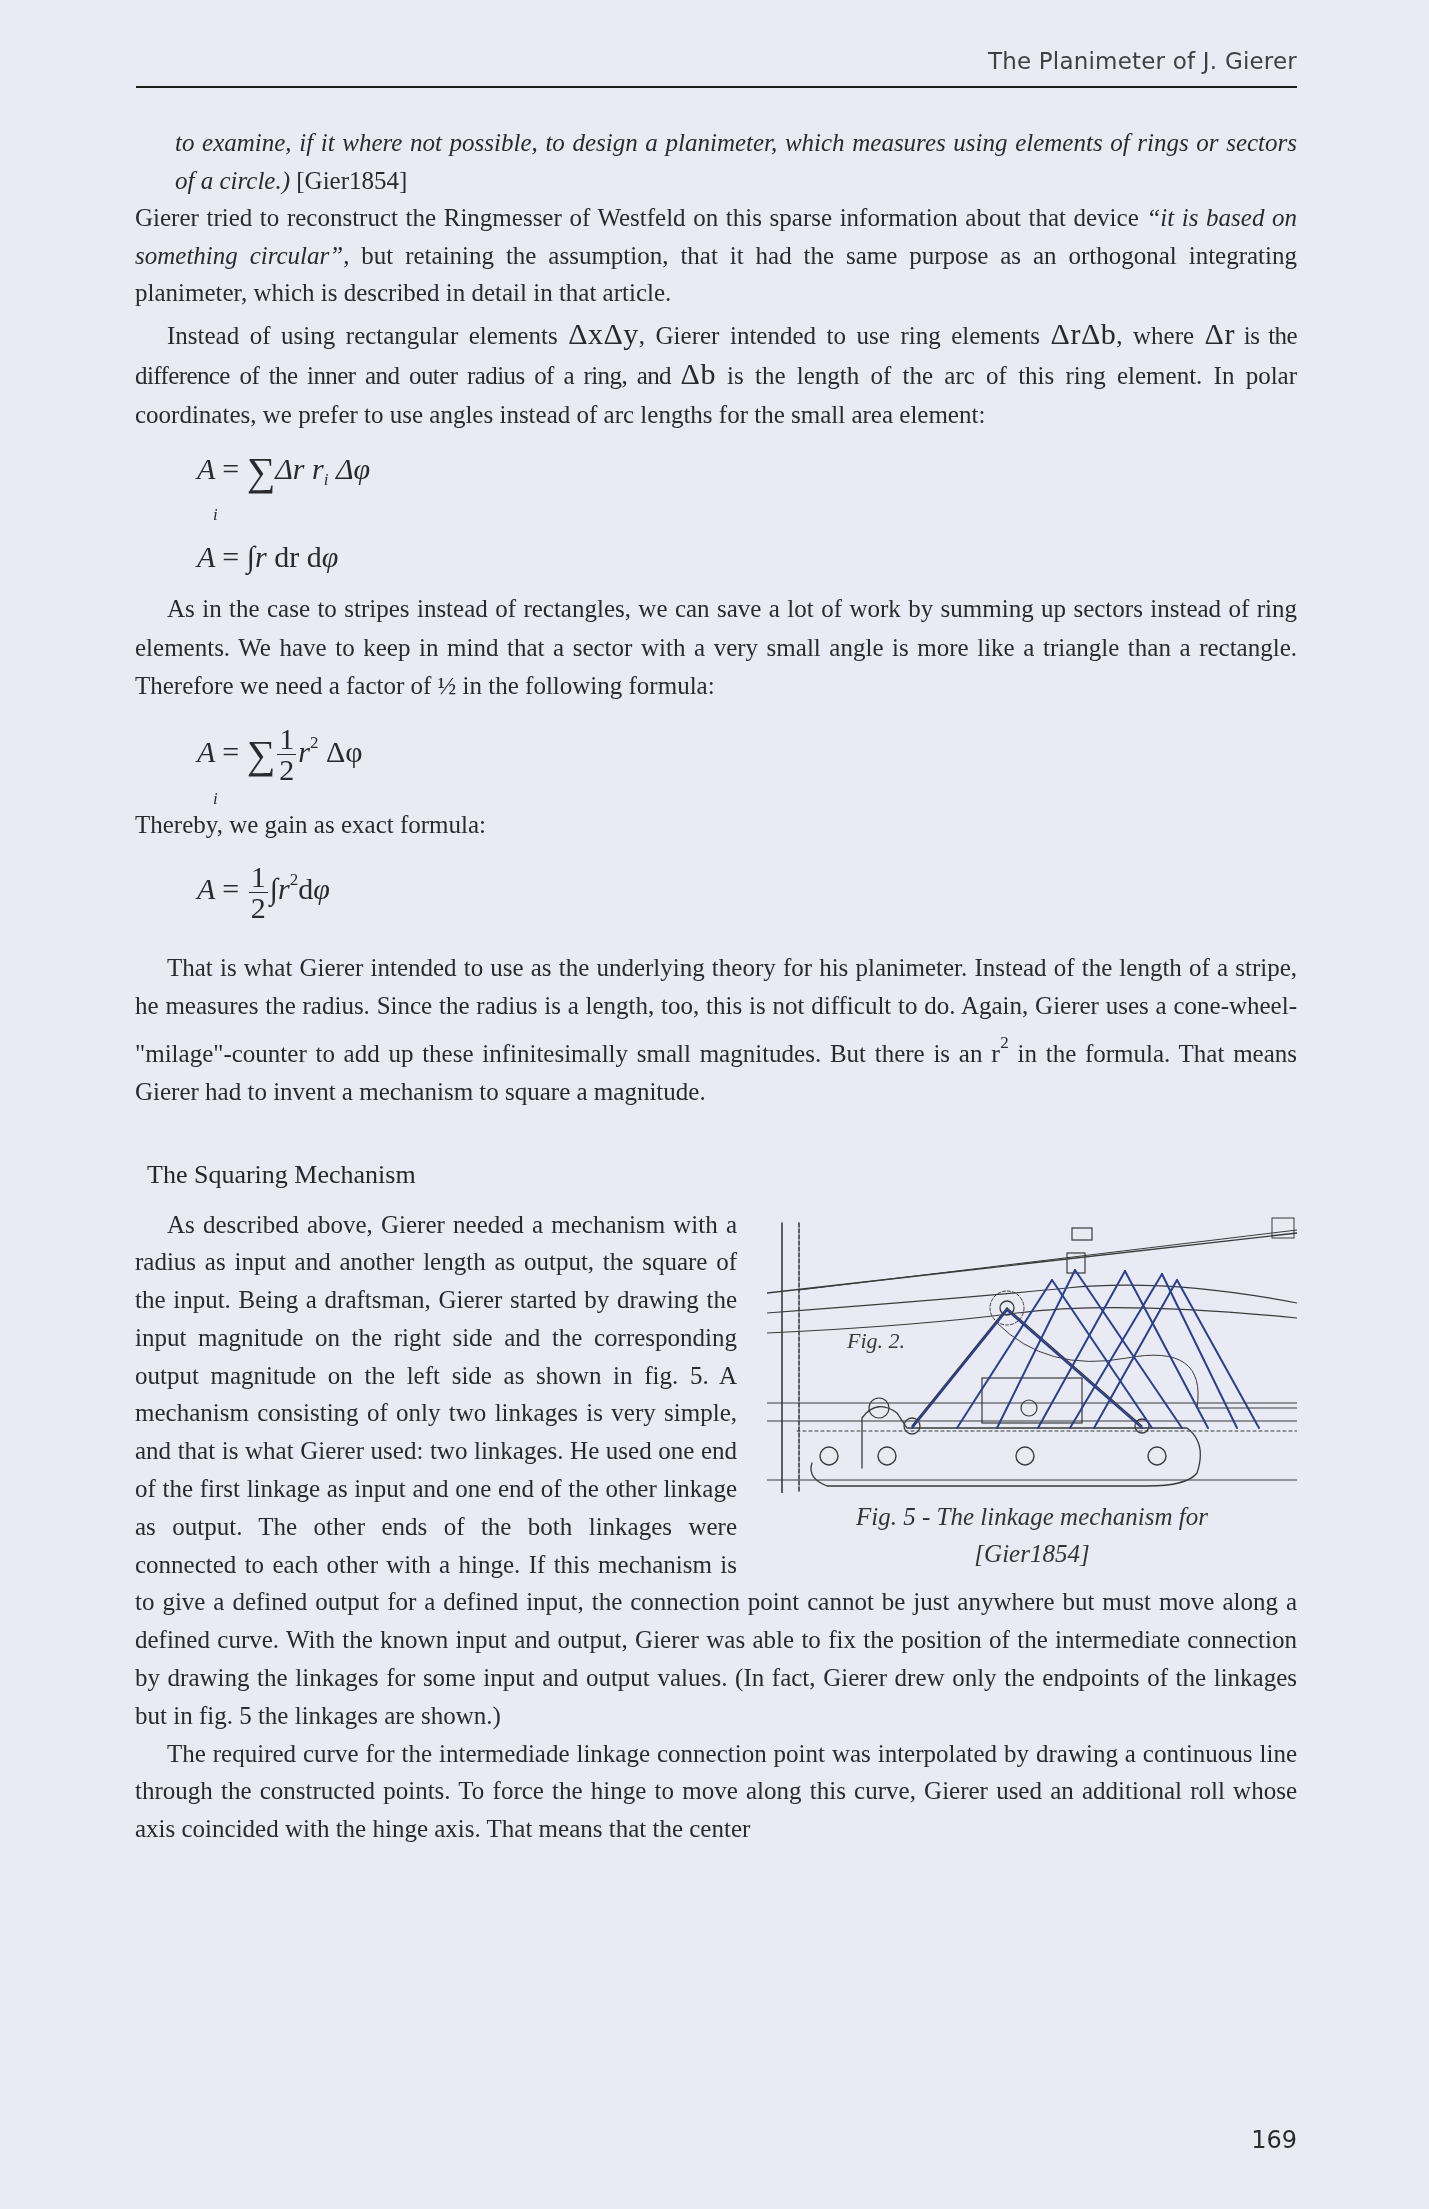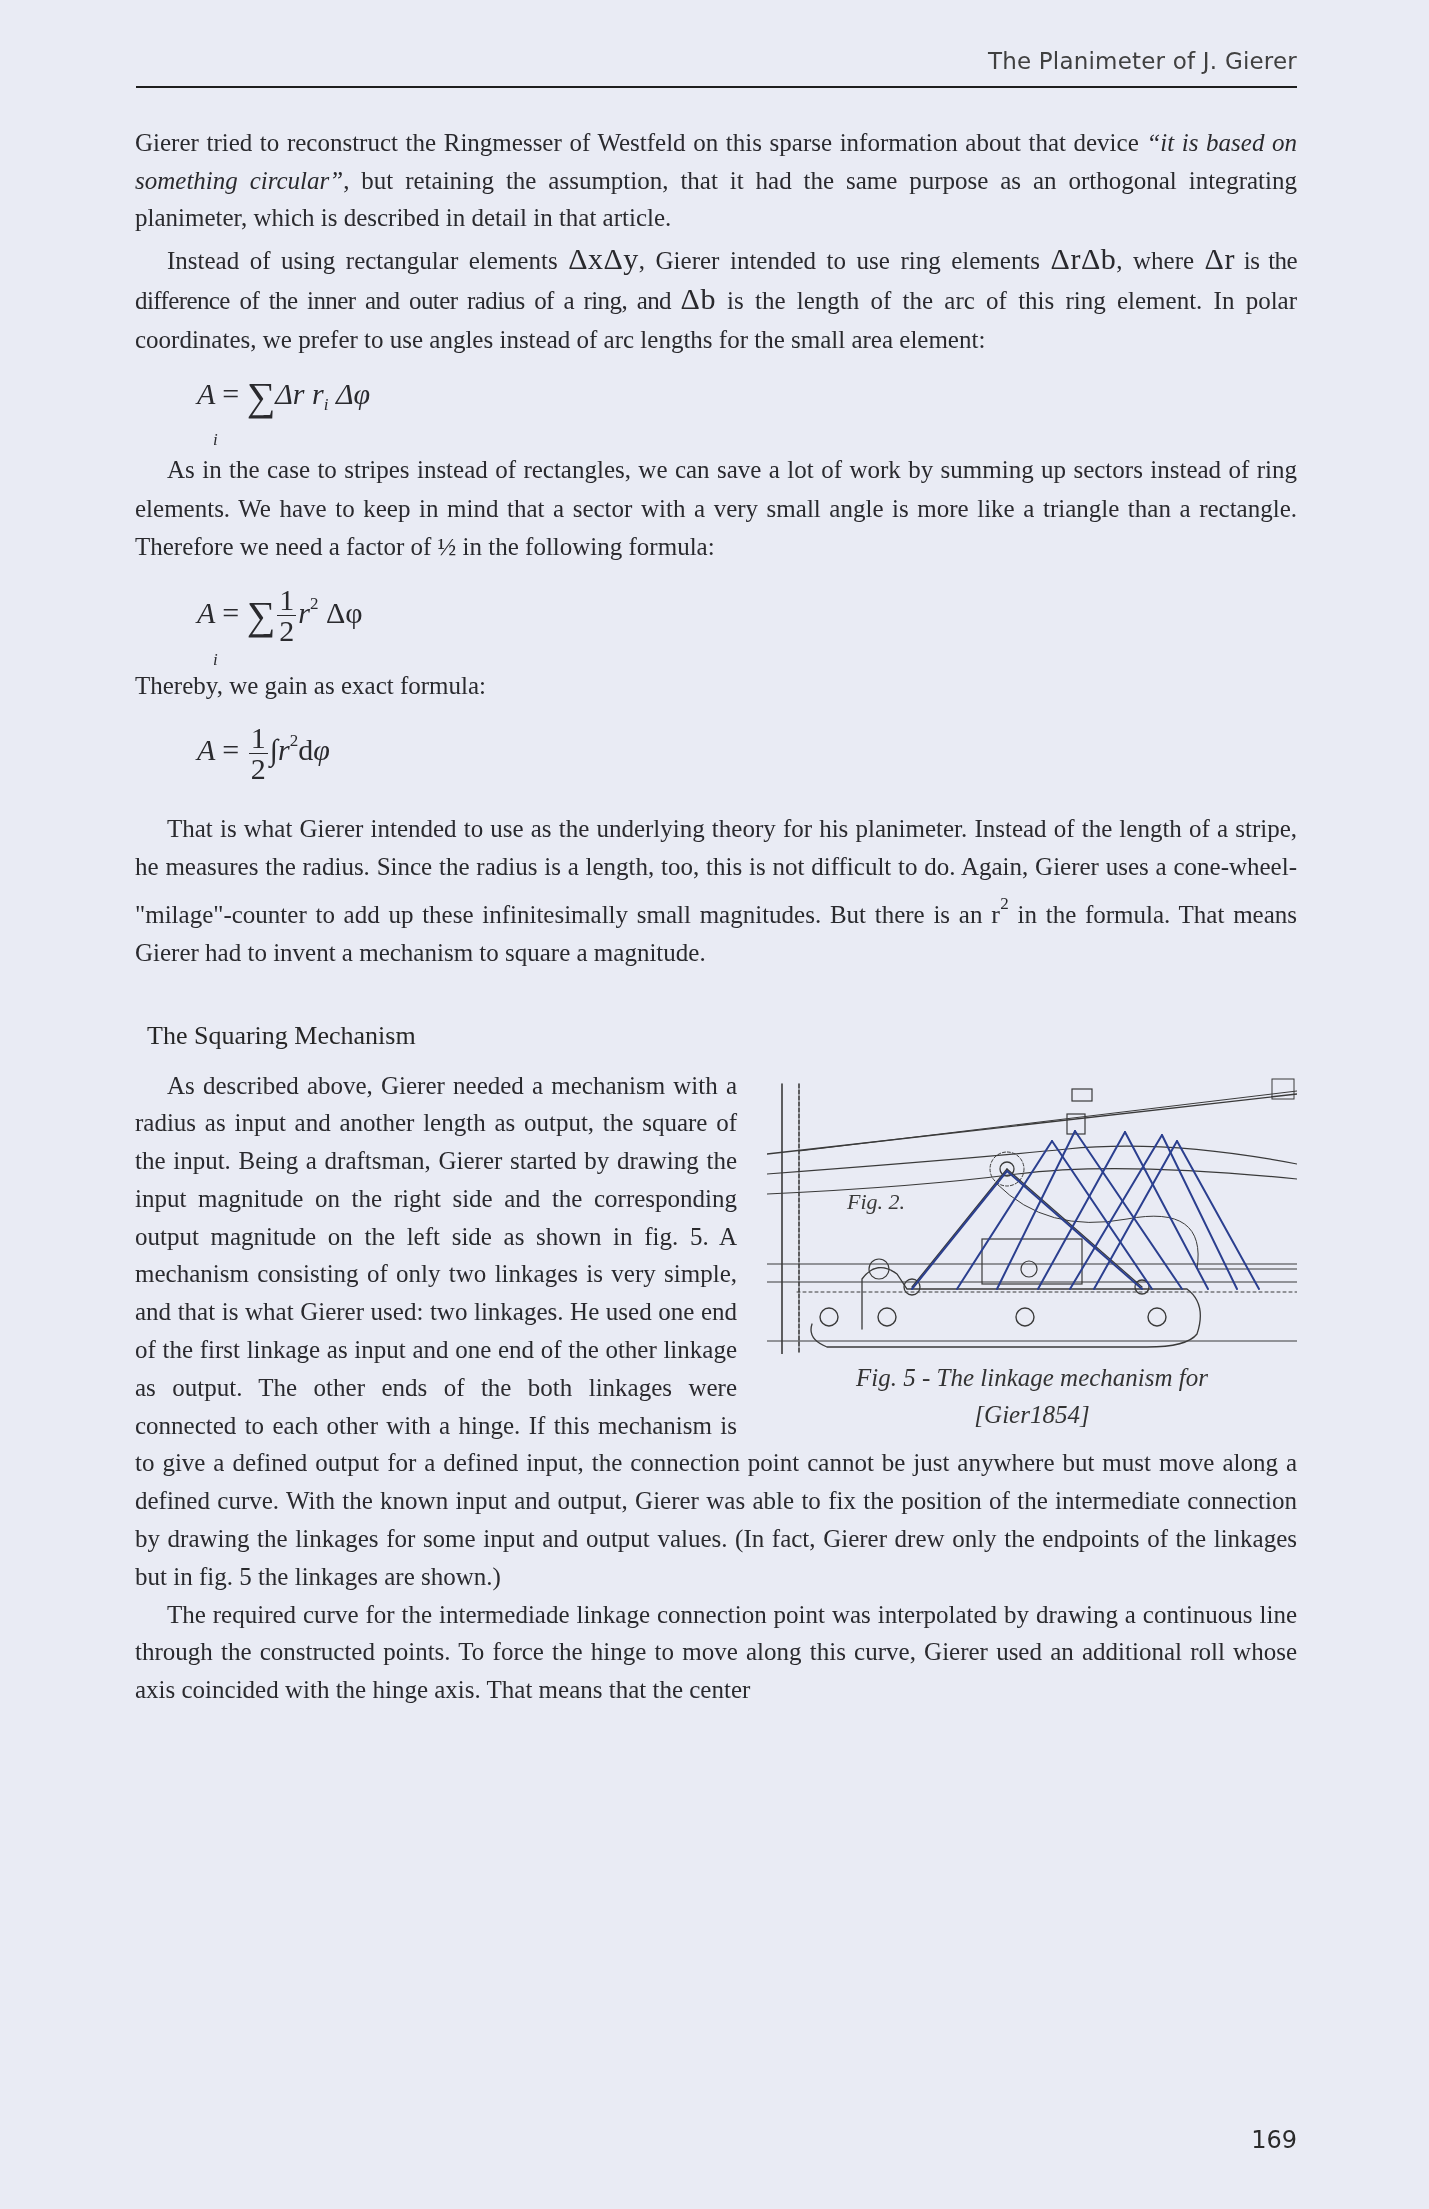--- a/index.html
+++ b/index.html
@@ -78,35 +78,48 @@
   .condensed { letter-spacing: -0.6px; word-spacing: -1px; }
 </style>
 </head>
 <body>
 
 <div class="running-head">The Planimeter of J. Gierer</div>
 <div class="head-rule"></div>
 
 <div class="col" style="top:124px;">
 
+  <p class="quote">
+    <span>to examine, if it where not possible, to design a planimeter, which measures using elements of rings or sectors of a circle.)</span>
+    <span class="ref">[Gier1854]</span>
+  </p>
 
   <p><span>Gierer tried to reconstruct the Ringmesser of Westfeld on this sparse information about that device </span><span class="it">“it is based on something circular”</span><span>, but retaining the assumption, that it had the same purpose as an orthogonal integrating planimeter, which is described in detail in that article.</span></p>
 
   <p class="indent" style="line-height:38.5px; margin-top:3px;"><span>Instead of using rectangular elements </span><span class="math">ΔxΔy</span><span>, Gierer intended to use ring elements </span><span class="math">ΔrΔb</span><span>, where </span><span class="math">Δr</span><span class="condensed"> is the difference of the inner and outer radius of a ring, and </span><span class="math">Δb</span><span> is the length of the arc of this ring element. In polar coordinates, we prefer to use angles instead of arc lengths for the small area element:</span></p>
 
   <div class="formula" style="height:86px; margin-top:6px;">
     <div class="f">
       <span>A</span>
       <span class="up">=</span>
       <span class="sigma">∑</span><span>Δr r</span><span class="subs">i</span><span> Δφ</span>
     </div>
     <span class="sub-i" style="left:78px; top:56px;">i</span>
   </div>
 
 
+  <div class="formula" style="height:56px; margin-top:8px;">
+    <div class="f" style="top:4px;">
+      <span>A</span>
+      <span class="up">=</span>
+      <span class="up">∫</span><span>r</span>
+      <span class="up">dr</span>
+      <span class="up">d</span><span>φ</span>
+    </div>
+  </div>
 
   <p class="indent" style="line-height:38.5px;">As in the case to stripes instead of rectangles, we can save a lot of work by summing up sectors instead of ring elements. We have to keep in mind that a sector with a very small angle is more like a triangle than a rectangle. Therefore we need a factor of ½ in the following formula:</p>
 
   <div class="formula" style="height:90px; margin-top:10px;">
     <div class="f" style="top:8px;">
       <span>A</span>
       <span class="up">=</span>
       <span class="sigma">∑</span><span class="frac"><span class="num">1</span><span>2</span></span><span>r</span><span class="sup">2</span>
       <span class="up">Δφ</span>
     </div>

